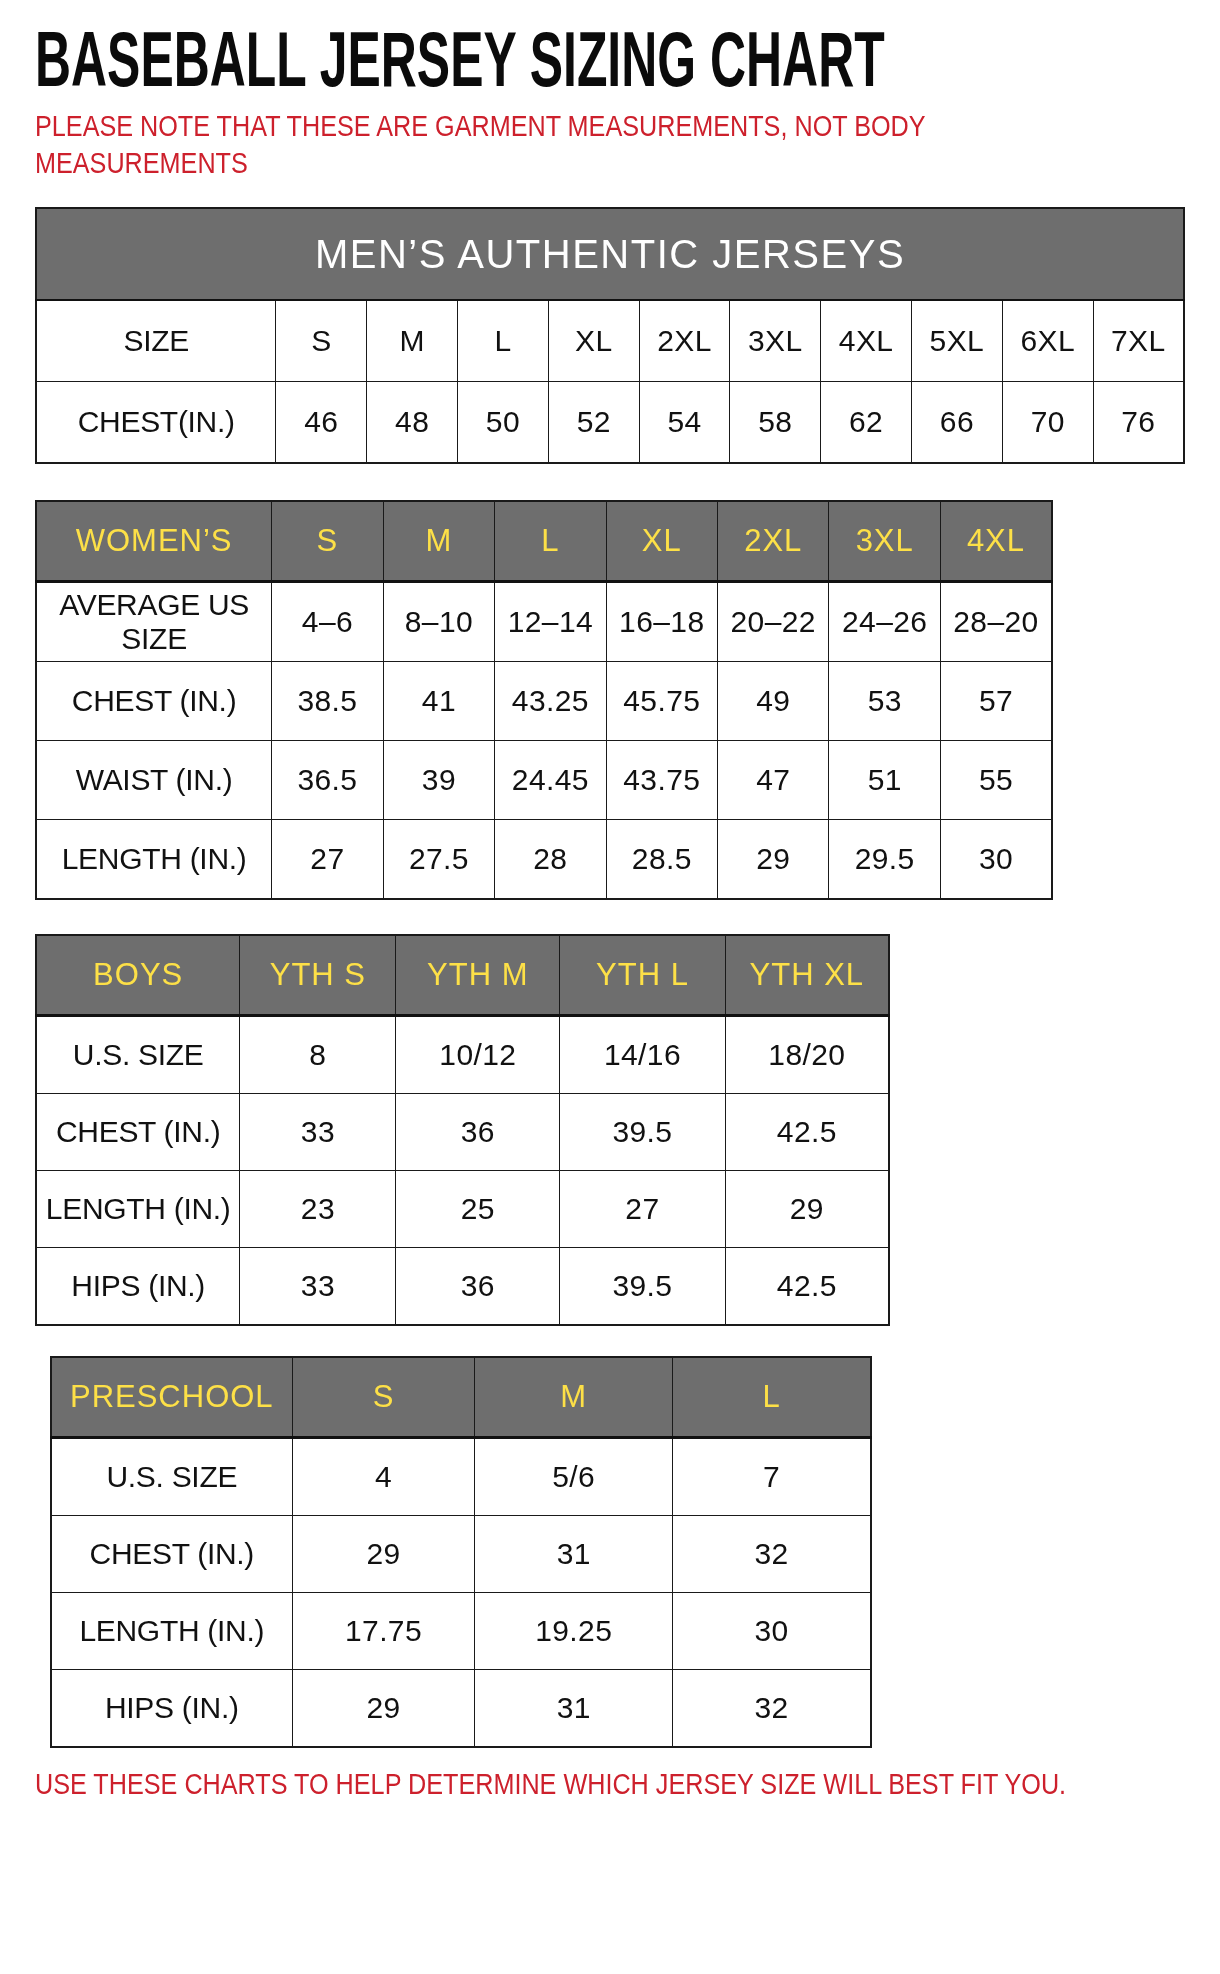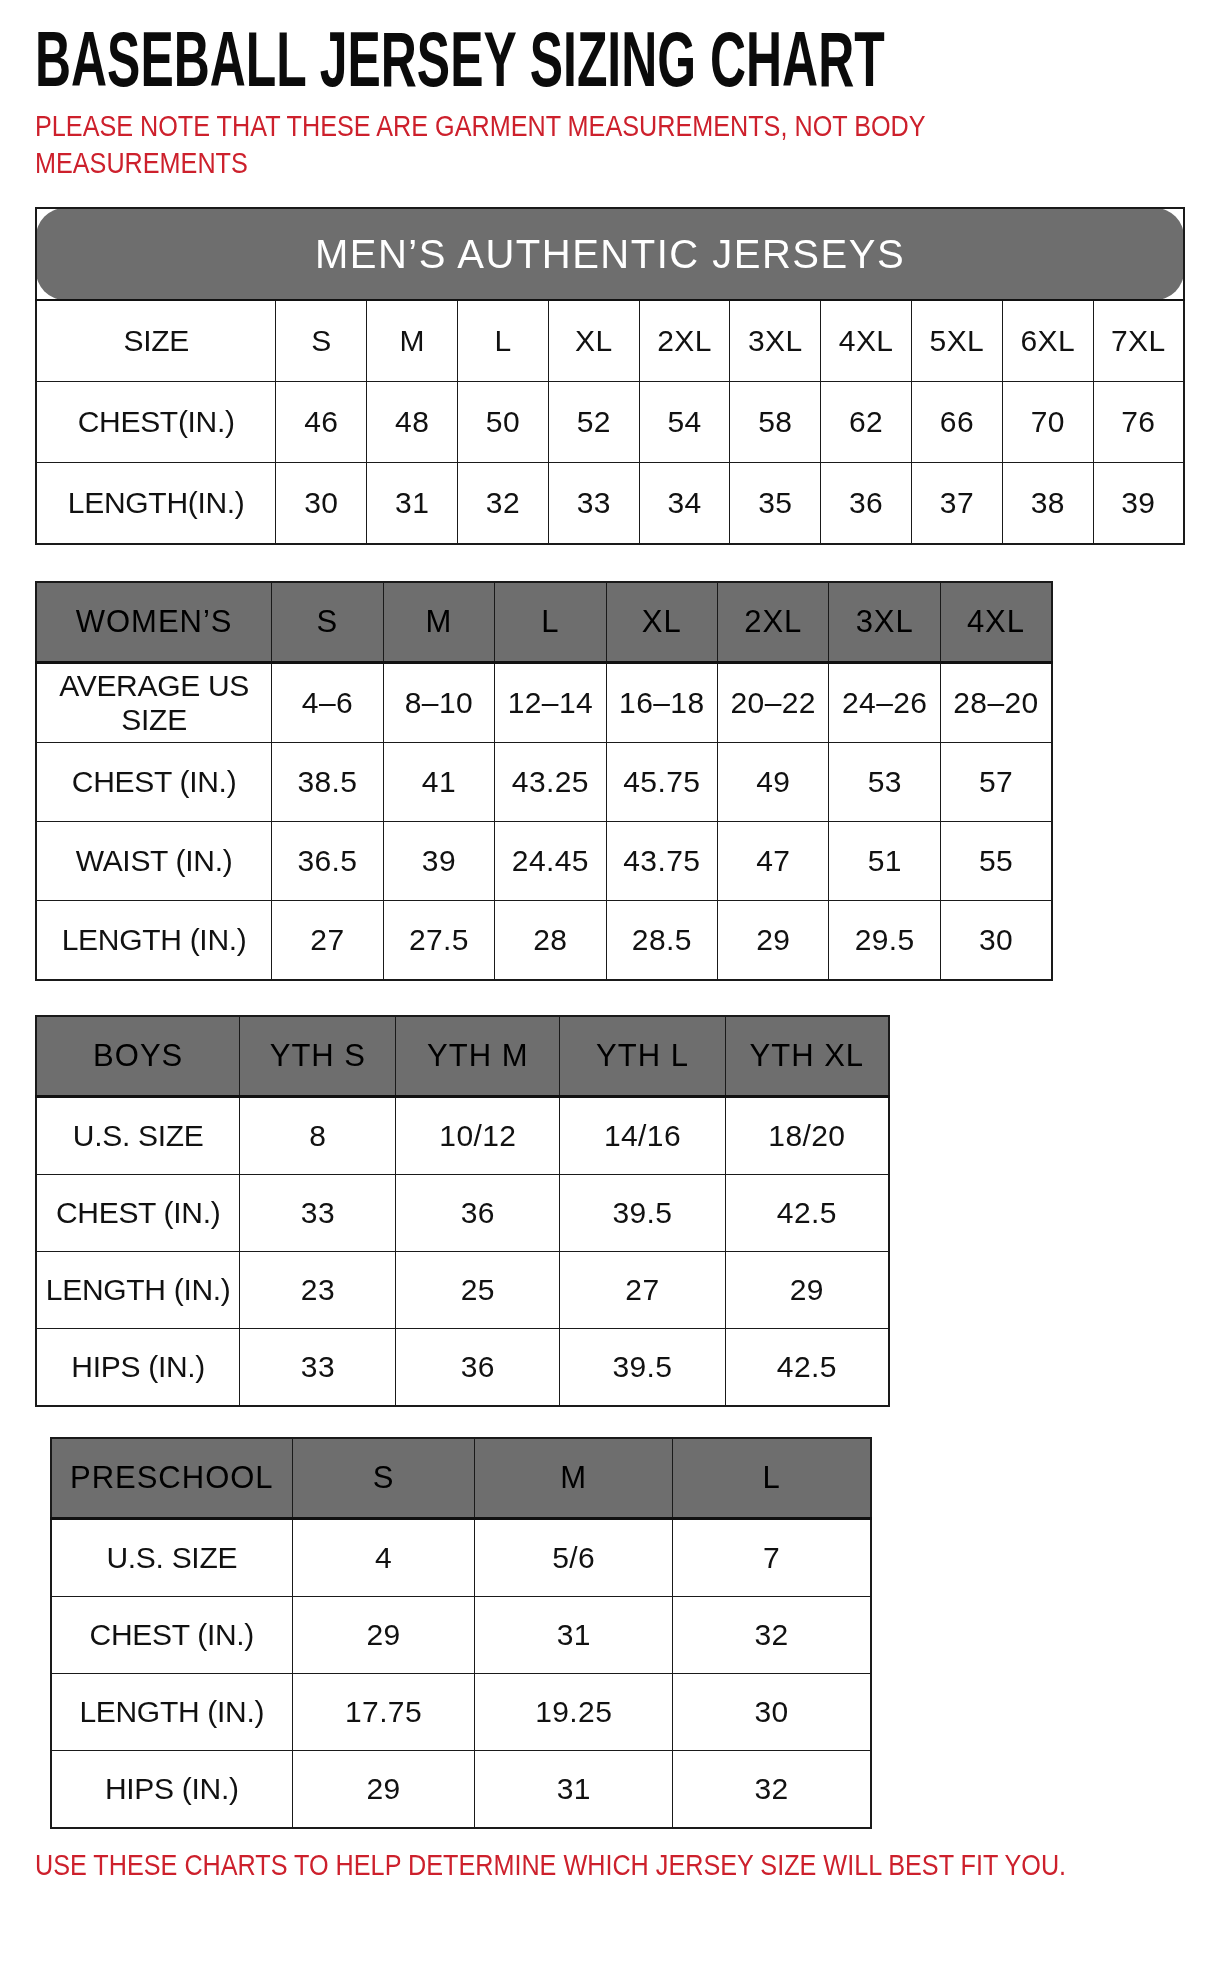--- a/index.html
+++ b/index.html
@@ -68,28 +68,27 @@
   
   .mens { width: 1150px; margin-top: 26px; }
   .mens .banner {
     background: #6e6e6e;
     color: #ffffff;
     height: 90px;
     font-size: 40px;
     font-weight: 400;
     letter-spacing: 1.5px;
     border-bottom: 2px solid #111111;
-    border-radius: 29px;
   }
   .mens td { height: 80px; margin-top: 12px; }
 
   
   tr.gray-head th {
     background: #6e6e6e;
-    color: #000000;
+    color: #fde047;
     font-size: 31px;
     font-weight: 400;
     letter-spacing: 1px;
     height: 78px;
     border-bottom: 3px solid #111111;
   }
 
   .womens { width: 1018px; margin-top: 36px; }
   .womens td { height: 78px; }
 
@@ -146,33 +145,20 @@
           <td>46</td>
           <td>48</td>
           <td>50</td>
           <td>52</td>
           <td>54</td>
           <td>58</td>
           <td>62</td>
           <td>66</td>
           <td>70</td>
           <td>76</td>
-        </tr>
-        <tr>
-          <td class="row-label">LENGTH(IN.)</td>
-          <td>30</td>
-          <td>31</td>
-          <td>32</td>
-          <td>33</td>
-          <td>34</td>
-          <td>35</td>
-          <td>36</td>
-          <td>37</td>
-          <td>38</td>
-          <td>39</td>
         </tr>
       </tbody>
   </table>
 
   <table class="tbl womens">
     <colgroup>
       <col style="width:23.2%">
       <col style="width:10.97%">
         <col style="width:10.97%">
         <col style="width:10.97%">

